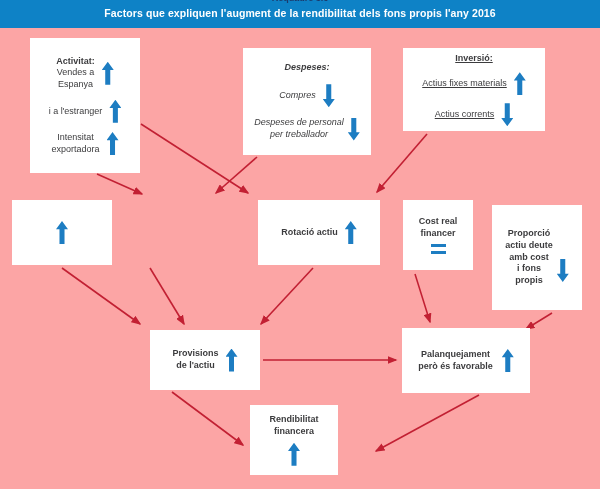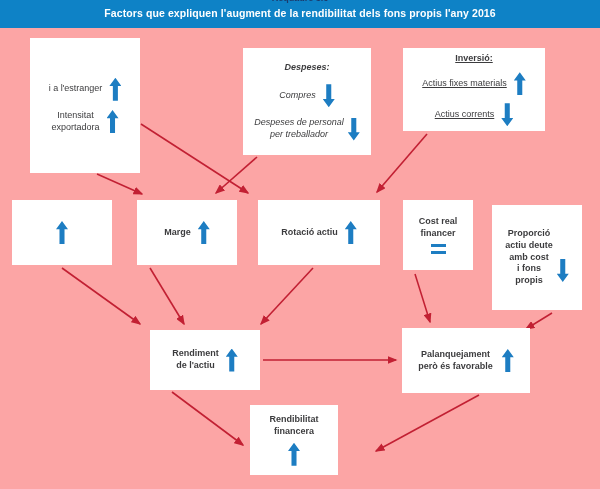--- a/index.html
+++ b/index.html
@@ -67,20 +67,25 @@
       <line x1="552" y1="313" x2="526" y2="329" marker-end="url(#rh)"></line>
       <line x1="263" y1="360" x2="396" y2="360" marker-end="url(#rh)"></line>
       <line x1="172" y1="392" x2="243" y2="445" marker-end="url(#rh)"></line>
       <line x1="479" y1="395" x2="376" y2="451" marker-end="url(#rh)"></line>
     </g>
   </svg>
 
   <div class="box" style="left:30px; top:38px; width:110px; height:135px;">
     <div class="col" style="gap:9px;">
       <div class="row">
+        <span class="pre"><b class="bold">Activitat:</b><br><span class="pre">Vendes a
+Espanya</span></span>
+        <span class="ind up"></span>
+      </div>
+      <div class="row">
         <span class="pre">i a l'estranger</span>
         <span class="ind up"></span>
       </div>
       <div class="row">
         <span class="pre">Intensitat
 exportadora</span>
         <span class="ind up"></span>
       </div>
     </div>
   </div>
@@ -113,26 +118,20 @@
       </div>
     </div>
   </div>
 
   <div class="box" style="left:12px; top:200px; width:100px; height:65px;">
     <div class="row">
       <span class="ind up"></span>
     </div>
   </div>
 
-  <div class="box" style="left:137px; top:200px; width:100px; height:65px;">
-    <div class="row">
-      <b class="bold">Marge</b>
-      <span class="ind up"></span>
-    </div>
-  </div>
 
   <div class="box" style="left:258px; top:200px; width:122px; height:65px;">
     <div class="row">
       <b class="bold">Rotació actiu</b>
       <span class="ind up"></span>
     </div>
   </div>
 
   <div class="box" style="left:403px; top:200px; width:70px; height:70px;">
     <b class="bold pre">Cost real
@@ -146,21 +145,21 @@
 actiu deute
 amb cost
 i fons
 propis</b>
       <span class="ind down" style="margin-top:26px;"></span>
     </div>
   </div>
 
   <div class="box" style="left:150px; top:330px; width:110px; height:60px;">
     <div class="row">
-      <b class="bold pre">Rendiment
+      <b class="bold pre">Provisions
 de l'actiu</b>
       <span class="ind up"></span>
     </div>
   </div>
 
   <div class="box" style="left:402px; top:328px; width:128px; height:65px;">
     <div class="row" style="gap:9px;">
       <b class="bold pre">Palanquejament
 però és favorable</b>
       <span class="ind up"></span>

